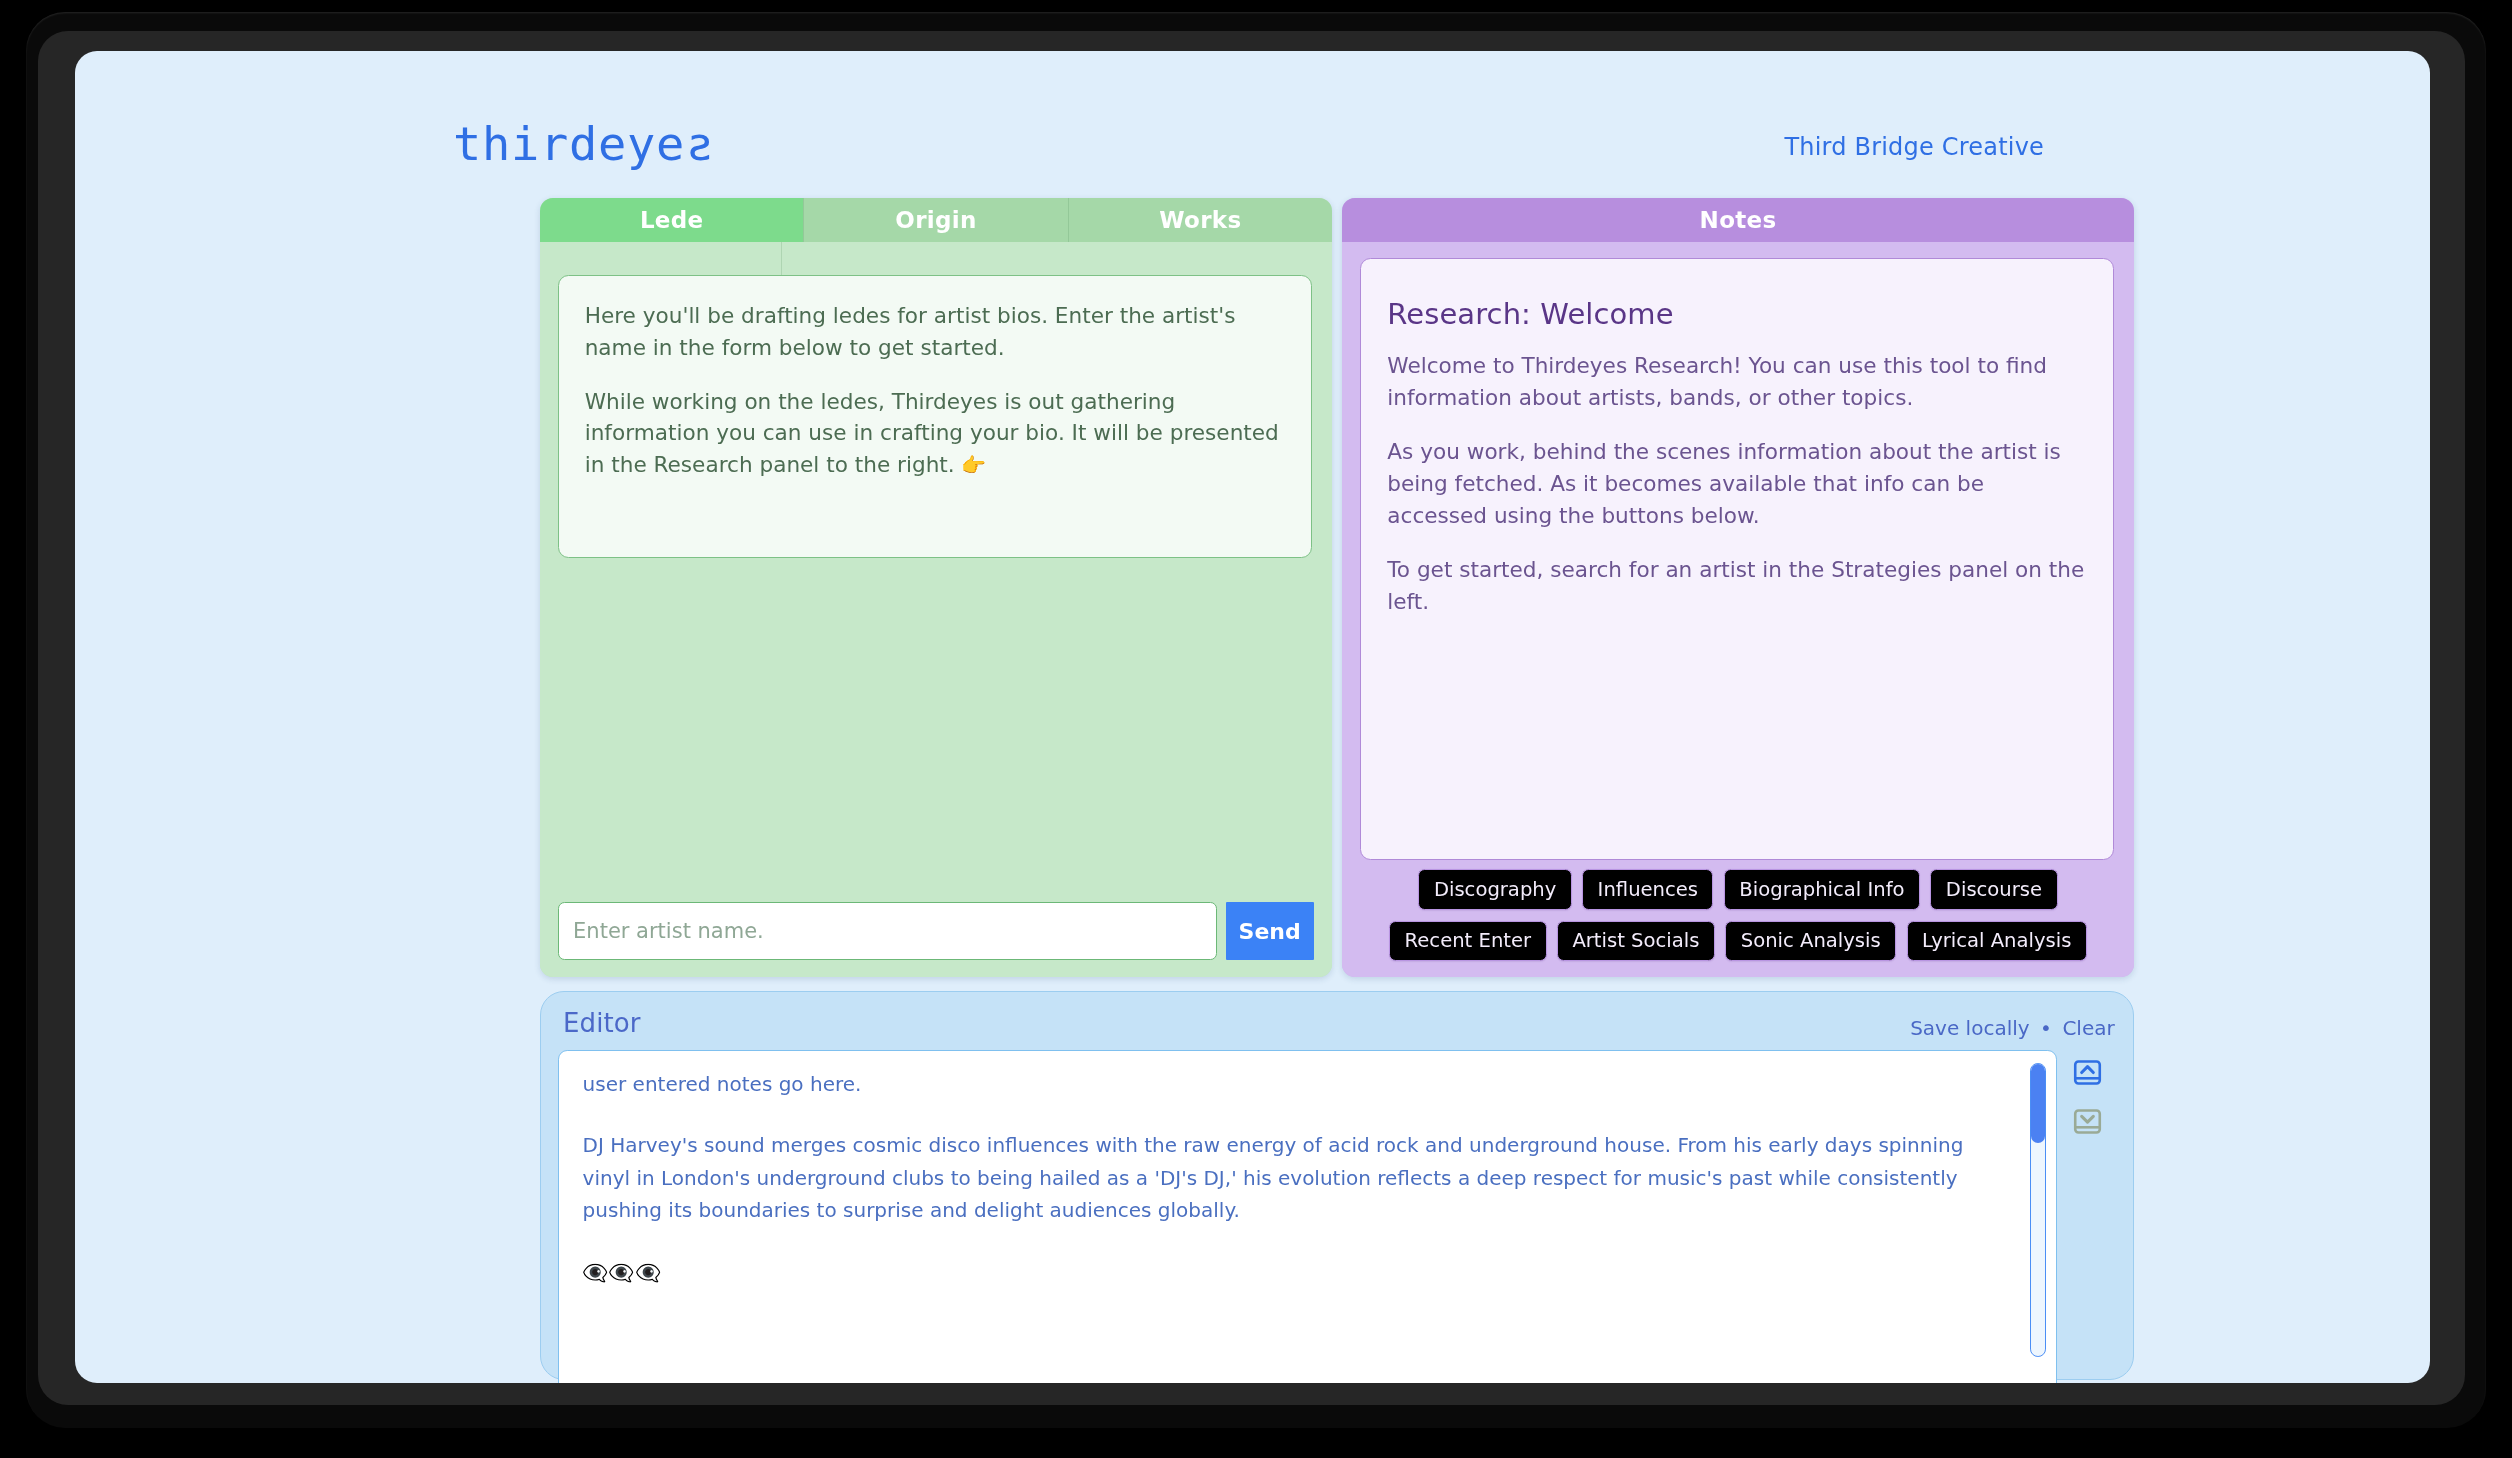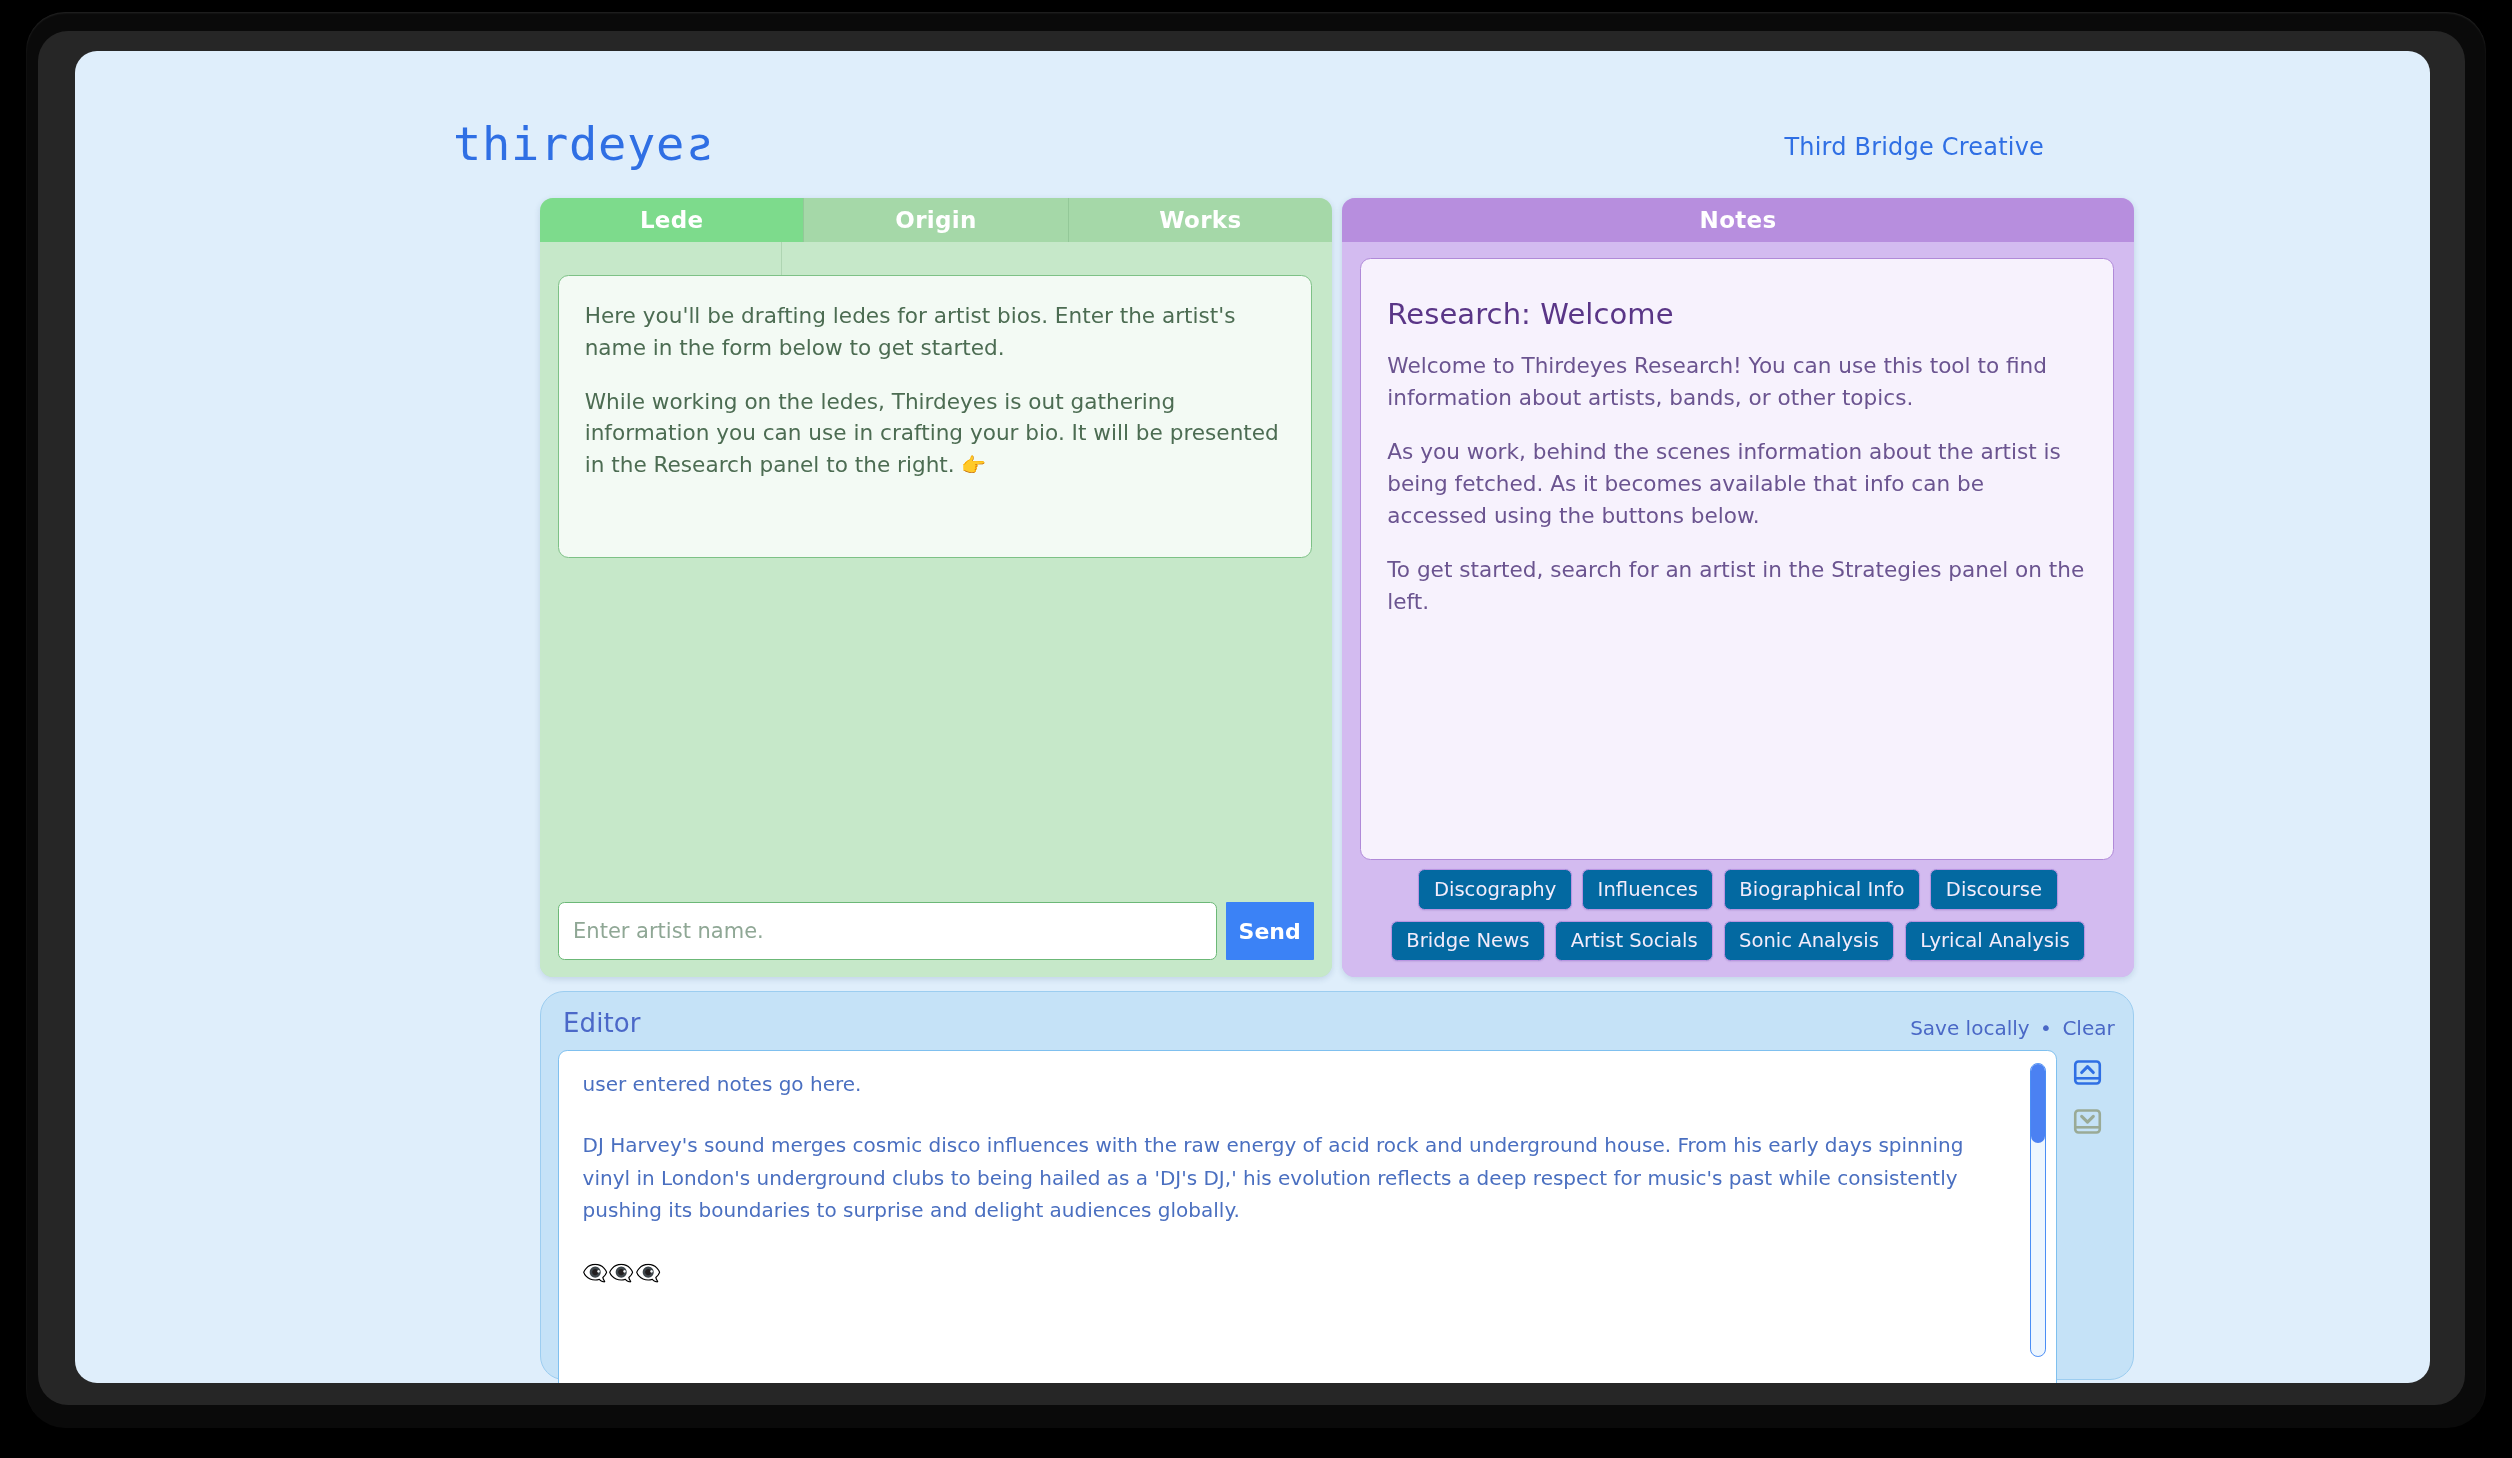--- a/index.html
+++ b/index.html
@@ -187,21 +187,21 @@
   }
 
   
   #research-chips {
     position: absolute;
     left: 23.6px; right: 23.6px; bottom: 15.7px;
     display: flex; flex-wrap: wrap; gap: 10.5px;
     justify-content: center;
   }
   .chip {
-    background: #0369a1;
+    background: #000000;
     border: 0.7px solid #b995e2;
     border-radius: 6.5px;
     color: #f3ecfb;
     font-family: "DejaVu Sans", "Liberation Sans", sans-serif;
     font-size: 19.6px;
     padding: 7.9px 14.4px;
     cursor: pointer;
     white-space: nowrap;
     box-shadow: 0 0.7px 1.3px rgba(90,50,140,0.12);
   }
@@ -336,21 +336,21 @@
         <p class="card-para">Welcome to Thirdeyes Research! You can use this tool to find information about artists, bands, or other topics.</p>
         <p class="card-para">As you work, behind the scenes information about the artist is being fetched. As it becomes available that info can be accessed using the buttons below.</p>
         <p class="card-para">To get started, search for an artist in the Strategies panel on the left.</p>
       </div>
 
       <div id="research-chips">
         <button class="chip">Discography</button>
         <button class="chip">Influences</button>
         <button class="chip">Biographical Info</button>
         <button class="chip">Discourse</button>
-        <button class="chip">Bridge News</button>
+        <button class="chip">Recent Enter</button>
         <button class="chip">Artist Socials</button>
         <button class="chip">Sonic Analysis</button>
         <button class="chip">Lyrical Analysis</button>
       </div>
     </div>
   </div>
 
   <div id="editor-panel">
     <div id="editor-title">Editor</div>
     <div id="editor-actions">

